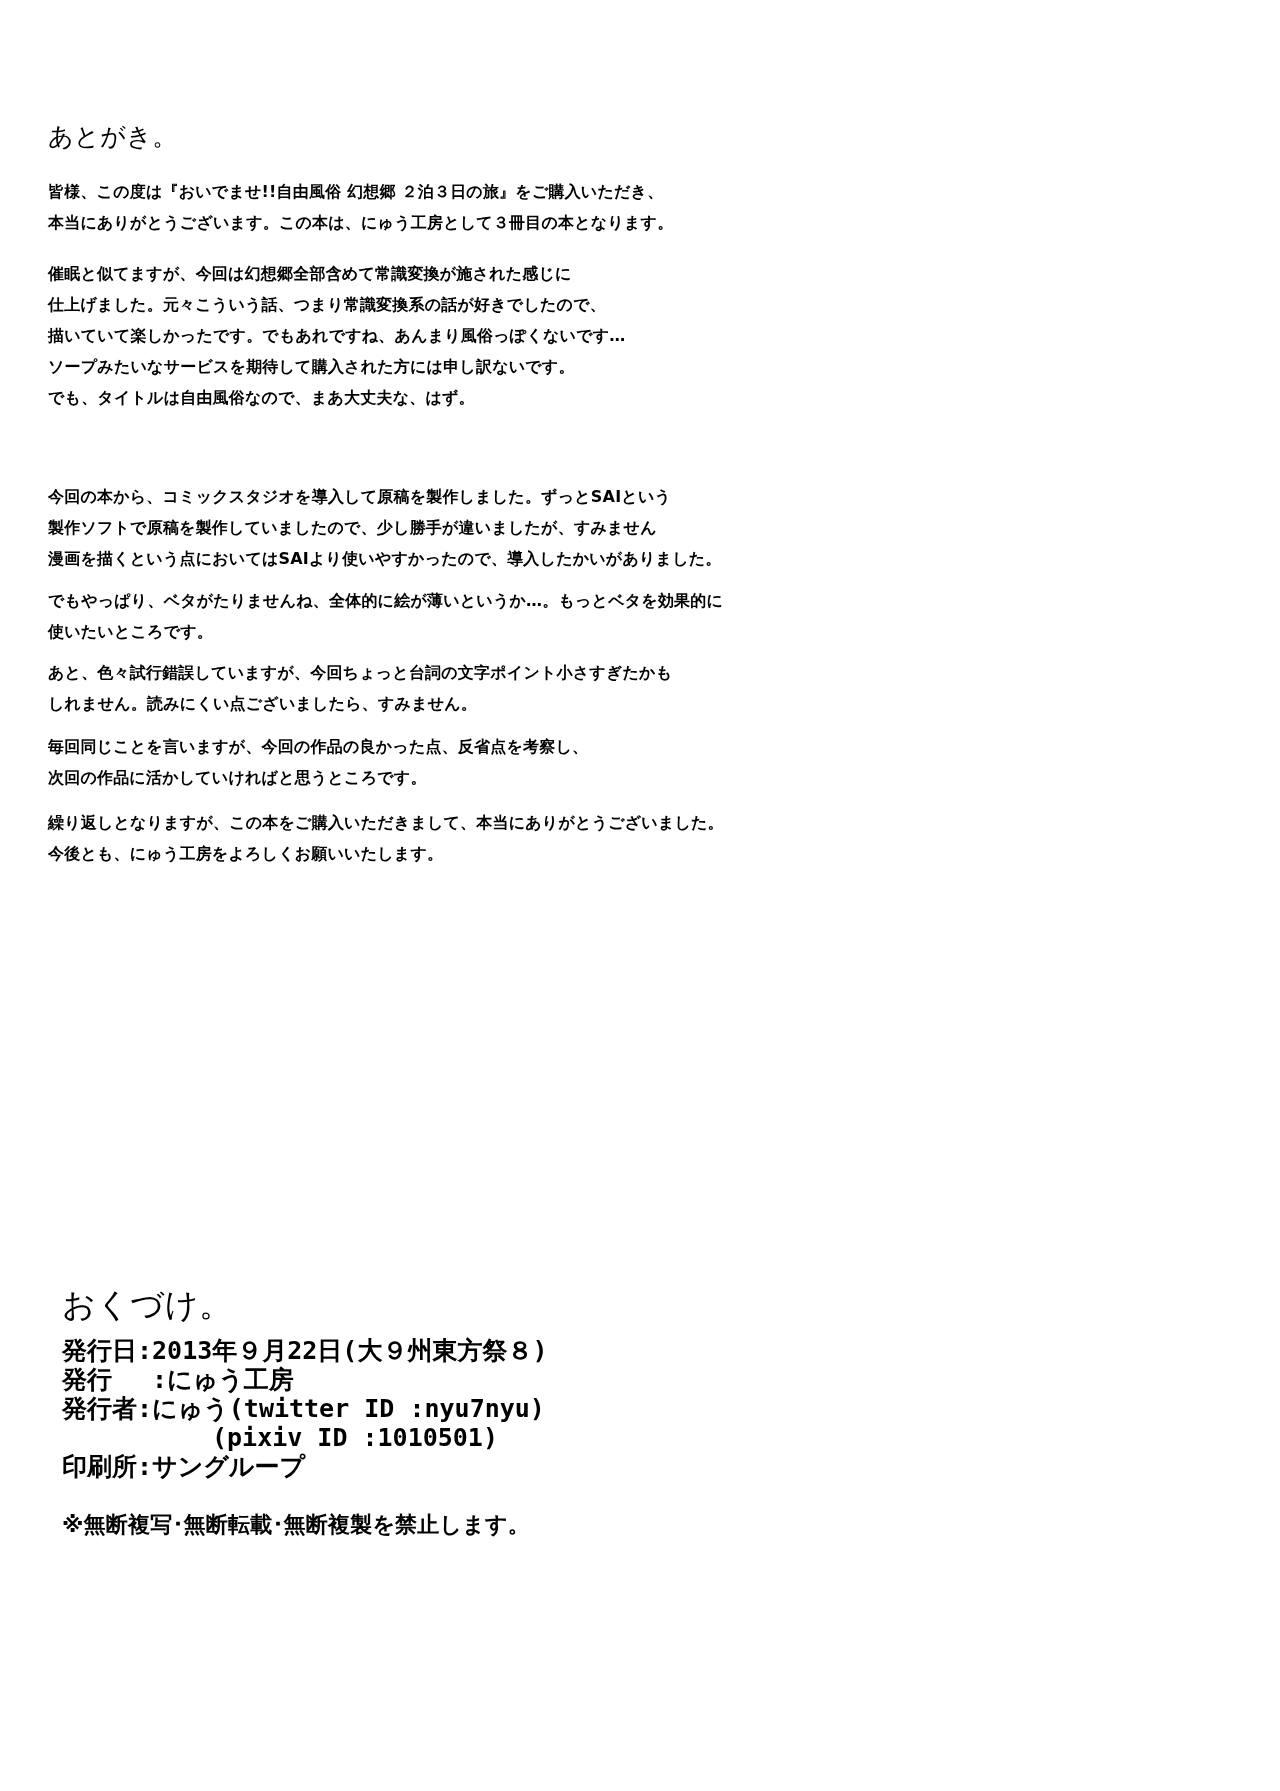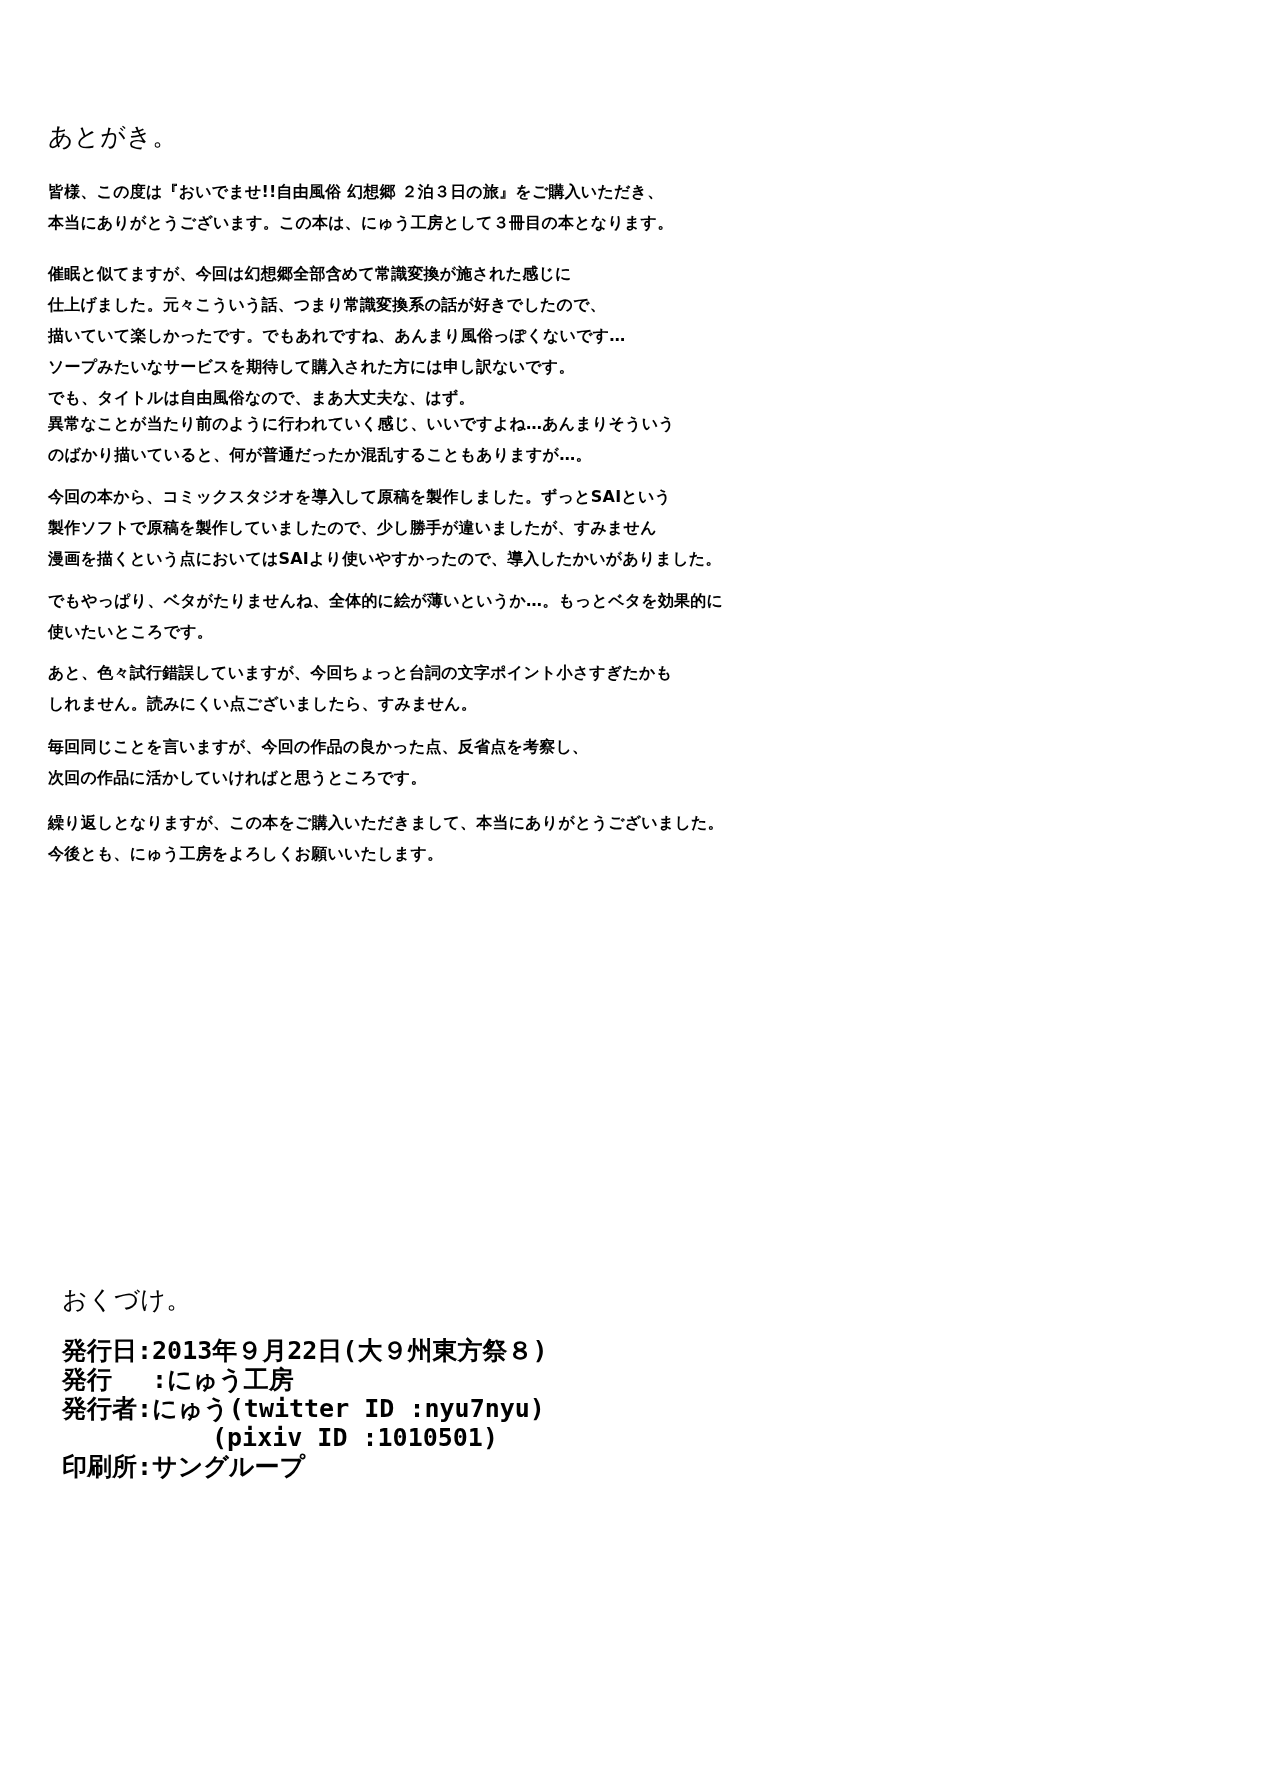--- a/index.html
+++ b/index.html
@@ -45,21 +45,21 @@
   .b4 { top: 481px; }
   .b5 { top: 585px; }
   .b6 { top: 657px; }
   .b7 { top: 731px; }
   .b8 { top: 807px; }
 
   .colophon-title {
     position: absolute;
     left: 62px;
     top: 1283px;
-    font-size: 25px;
+    font-size: 33px;
     letter-spacing: 0.5px;
   }
   .colophon-block {
     position: absolute;
     left: 62px;
     top: 1336px;
     font-family: "DejaVu Sans Mono", "Liberation Mono", monospace;
     font-size: 25px;
     line-height: 29px;
     white-space: pre-line;
@@ -84,22 +84,20 @@
 
   <div class="body-block b1">皆様、この度は『おいでませ!!自由風俗 幻想郷 ２泊３日の旅』をご購入いただき、
 本当にありがとうございます。この本は、にゅう工房として３冊目の本となります。</div>
 
   <div class="body-block b2">催眠と似てますが、今回は幻想郷全部含めて常識変換が施された感じに
 仕上げました。元々こういう話、つまり常識変換系の話が好きでしたので、
 描いていて楽しかったです。でもあれですね、あんまり風俗っぽくないです…
 ソープみたいなサービスを期待して購入された方には申し訳ないです。
 でも、タイトルは自由風俗なので、まあ大丈夫な、はず。</div>
 
-  <div class="body-block b3">異常なことが当たり前のように行われていく感じ、いいですよね…あんまりそういう
-のばかり描いていると、何が普通だったか混乱することもありますが…。</div>
 
   <div class="body-block b4">今回の本から、コミックスタジオを導入して原稿を製作しました。ずっとSAIという
 製作ソフトで原稿を製作していましたので、少し勝手が違いましたが、すみません
 漫画を描くという点においてはSAIより使いやすかったので、導入したかいがありました。</div>
 
   <div class="body-block b5">でもやっぱり、ベタがたりませんね、全体的に絵が薄いというか…。もっとベタを効果的に
 使いたいところです。</div>
 
   <div class="body-block b6">あと、色々試行錯誤していますが、今回ちょっと台詞の文字ポイント小さすぎたかも
 しれません。読みにくい点ございましたら、すみません。</div>
@@ -111,14 +109,15 @@
 今後とも、にゅう工房をよろしくお願いいたします。</div>
 
   <div class="colophon-title">おくづけ。</div>
 
   <div class="colophon-block">発行日:2013年９月22日(大９州東方祭８)
 発行　 :にゅう工房
 発行者:にゅう(twitter ID  :nyu7nyu)
 　　　　　　(pixiv   ID :1010501)
 印刷所:サングループ</div>
 
+  <div class="notice">※無断複写･無断転載･無断複製を禁止します。</div>
 
 </div>
 
 </body></html>

